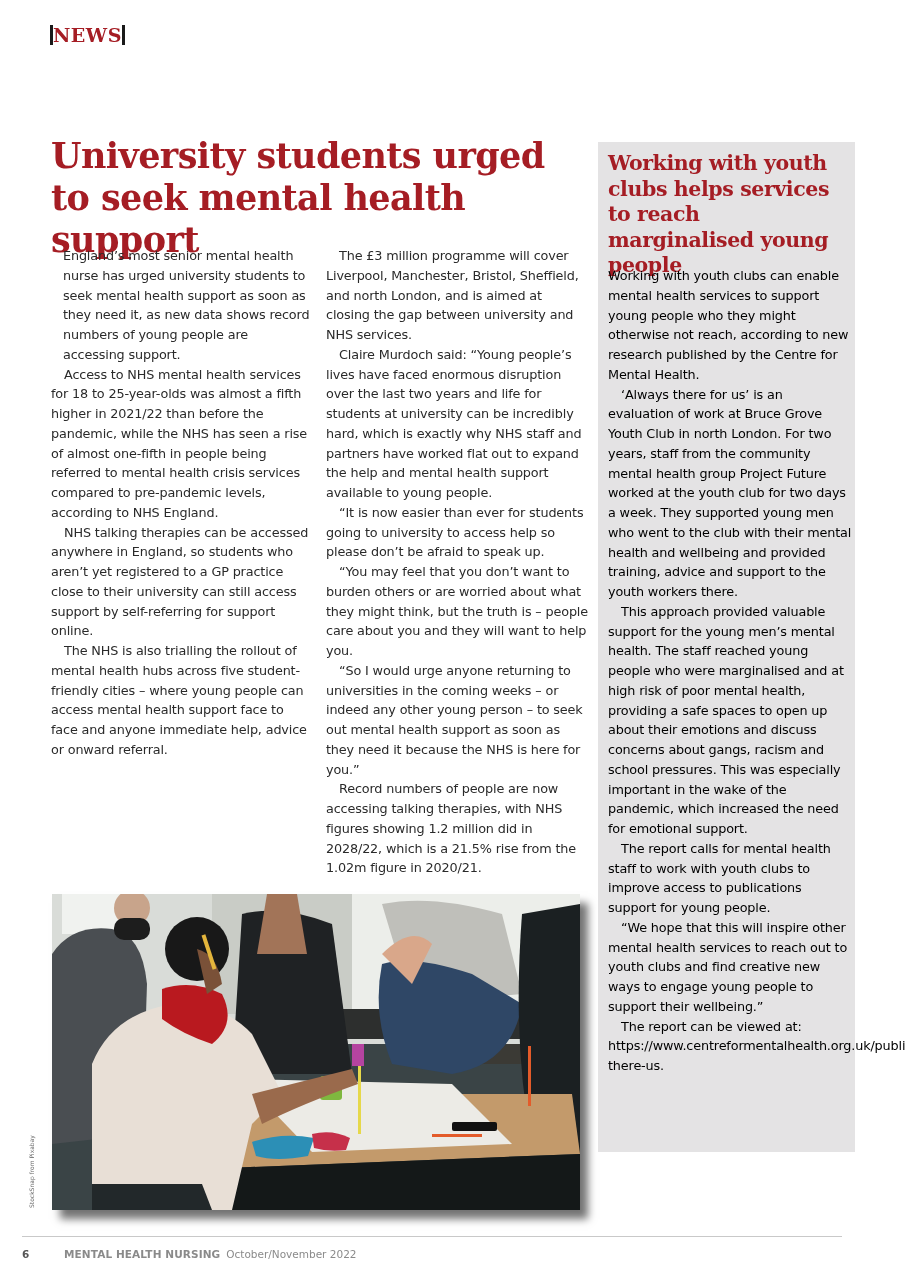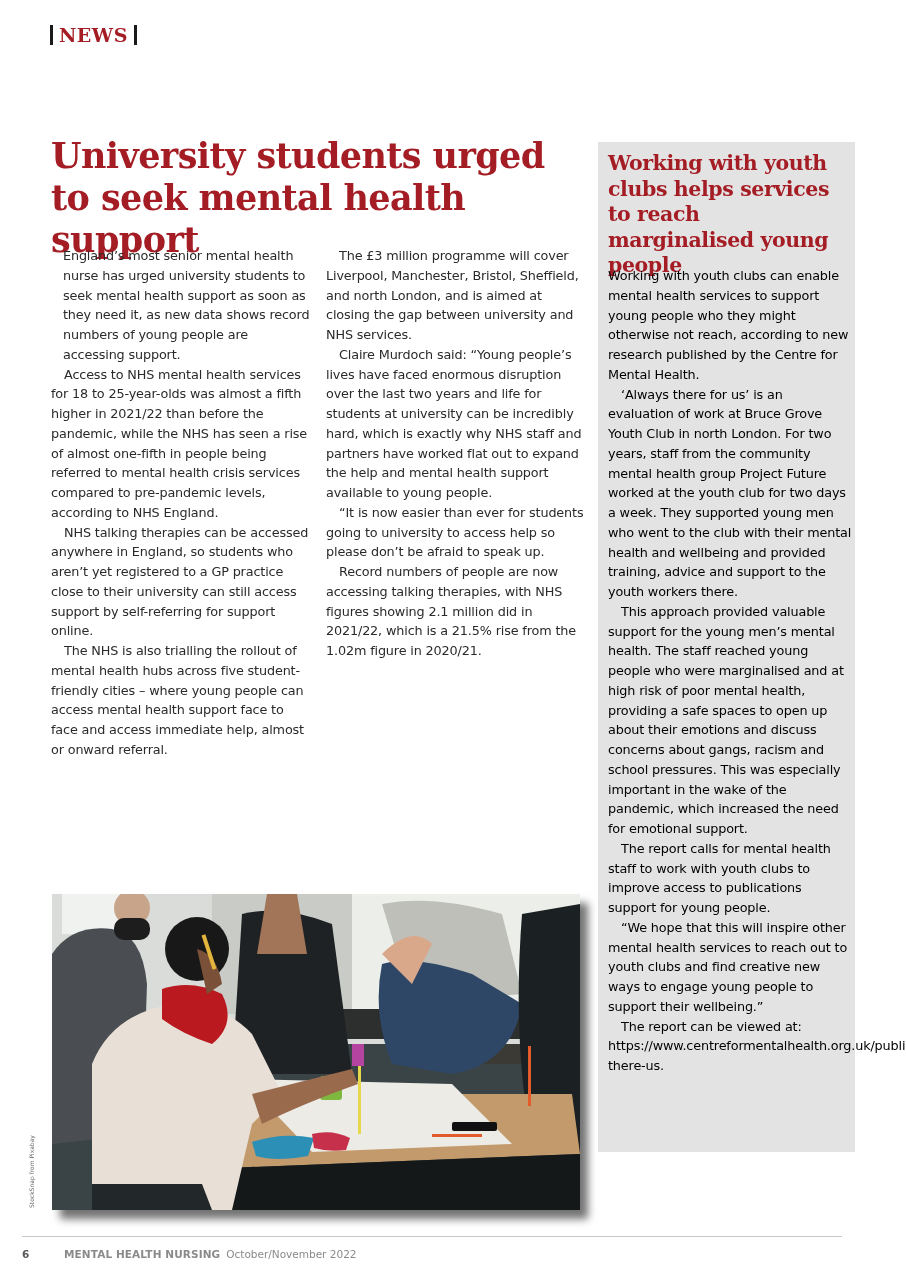--- a/index.html
+++ b/index.html
@@ -3,21 +3,21 @@
   <meta charset="utf-8">
   <style>
     * { margin: 0; padding: 0; box-sizing: border-box; }
     html, body { width: 906px; height: 1280px; background: #ffffff; overflow: hidden; }
     body { position: relative; font-family: "DejaVu Sans", sans-serif; color: #2a2a2a; }
 
     .section-tag {
       position: absolute; left: 50px; top: 24px;
       font-family: "DejaVu Serif", serif; font-weight: bold; font-size: 19px;
       color: #a51d24; letter-spacing: 0.5px;
-      display: flex; align-items: center; gap: 6px;
+      display: flex; align-items: center; gap: 0;
     }
     .section-tag .bar { display: inline-block; width: 3px; height: 20px; background: #1a1a1a; }
 
     .headline {
       position: absolute; left: 51px; top: 135px; width: 530px;
       font-family: "DejaVu Serif", serif; font-weight: bold;
       font-size: 35px; line-height: 42px; color: #a51d24; letter-spacing: -0.6px;
     }
 
     .col {
@@ -78,28 +78,30 @@
   <span>NEWS</span>
   <span class="bar"></span>
 </div>
 
 <h1 class="headline">University students urged to seek mental health support</h1>
 
 <div class="col col1">
   <p class="first">England’s most senior mental health nurse has urged university students to seek mental health support as soon as they need it, as new data shows record numbers of young people are accessing support.</p>
   <p>Access to NHS mental health services for 18 to 25-year-olds was almost a fifth higher in 2021/22 than before the pandemic, while the NHS has seen a rise of almost one-fifth in people being referred to mental health crisis services compared to pre-pandemic levels, according to NHS England.</p>
   <p>NHS talking therapies can be accessed anywhere in England, so students who aren’t yet registered to a GP practice close to their university can still access support by self-referring for support online.</p>
-  <p>The NHS is also trialling the rollout of mental health hubs across five student-friendly cities – where young people can access mental health support face to face and access immediate help, almost or onward referral.</p>
+  <p>The NHS is also trialling the rollout of mental health hubs across five student-friendly cities – where young people can access mental health support face to face and anyone immediate help, advice or onward referral.</p>
 </div>
 
 <div class="col col2">
   <p>The £3 million programme will cover Liverpool, Manchester, Bristol, Sheffield, and north London, and is aimed at closing the gap between university and NHS services.</p>
   <p>Claire Murdoch said: “Young people’s lives have faced enormous disruption over the last two years and life for students at university can be incredibly hard, which is exactly why NHS staff and partners have worked flat out to expand the help and mental health support available to young people.</p>
   <p>“It is now easier than ever for students going to university to access help so please don’t be afraid to speak up.</p>
-  <p>Record numbers of people are now accessing talking therapies, with NHS figures showing 2.1 million did in 2021/22, which is a 21.5% rise from the 1.02m figure in 2020/21.</p>
+  <p>“You may feel that you don’t want to burden others or are worried about what they might think, but the truth is – people care about you and they will want to help you.</p>
+  <p>“So I would urge anyone returning to universities in the coming weeks – or indeed any other young person – to seek out mental health support as soon as they need it because the NHS is here for you.”</p>
+  <p>Record numbers of people are now accessing talking therapies, with NHS figures showing 1.2 million did in 2028/22, which is a 21.5% rise from the 1.02m figure in 2020/21.</p>
 </div>
 
 <div class="photo-wrap">
   <svg viewBox="0 0 528 316" preserveAspectRatio="none">
 
     <rect x="0" y="0" width="528" height="316" fill="#3a4446"></rect>
     <rect x="0" y="0" width="528" height="150" fill="#d9dcd8"></rect>
     <rect x="300" y="0" width="228" height="130" fill="#eceeea"></rect>
     <rect x="10" y="0" width="60" height="40" fill="#f0f2ef"></rect>
     <rect x="160" y="0" width="140" height="120" fill="#c9ccc6"></rect>

